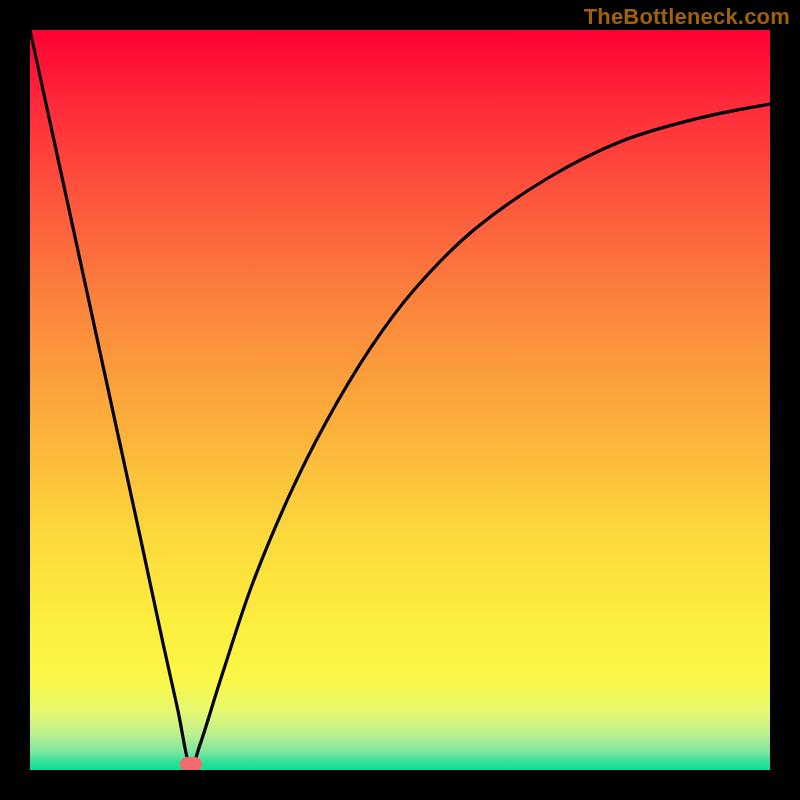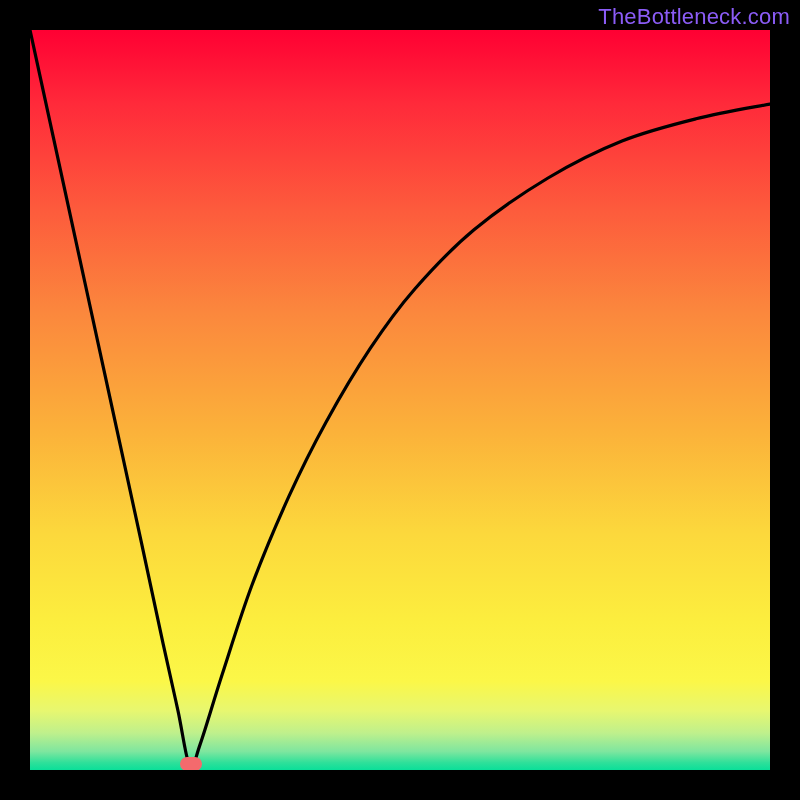--- a/index.html
+++ b/index.html
@@ -46,23 +46,23 @@
     );
   }
   .curve-svg {
     position: absolute;
     inset: 0;
   }
   .attribution {
     position: absolute;
     top: 4px;
     right: 10px;
-    color: #8b5cf6;
+    color: #a16207;
     font-size: 22px;
-    font-weight: 400;
+    font-weight: 700;
     letter-spacing: 0.2px;
   }
   .marker {
     position: absolute;
     width: 22px;
     height: 14px;
     border-radius: 10px;
     background: #f46a6d;
     transform: translate(-50%, -50%);
   }

